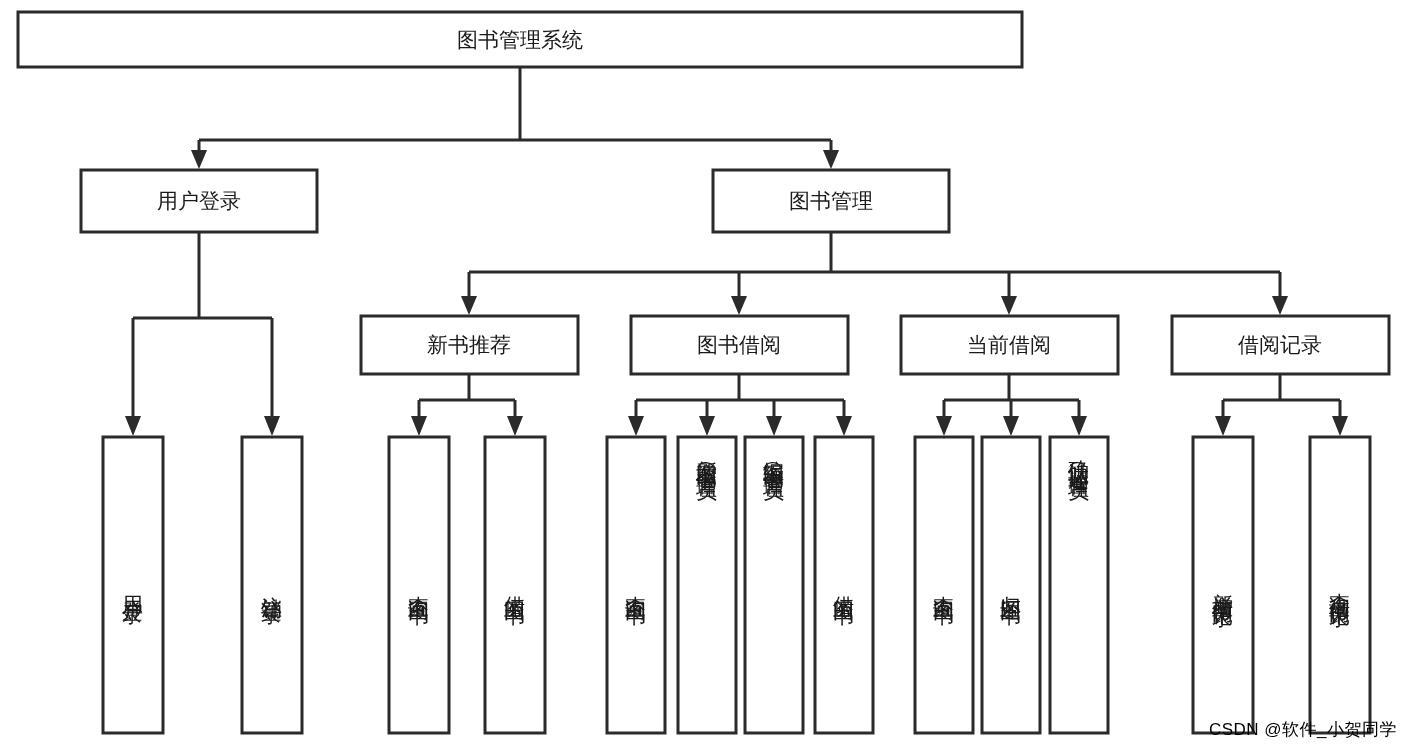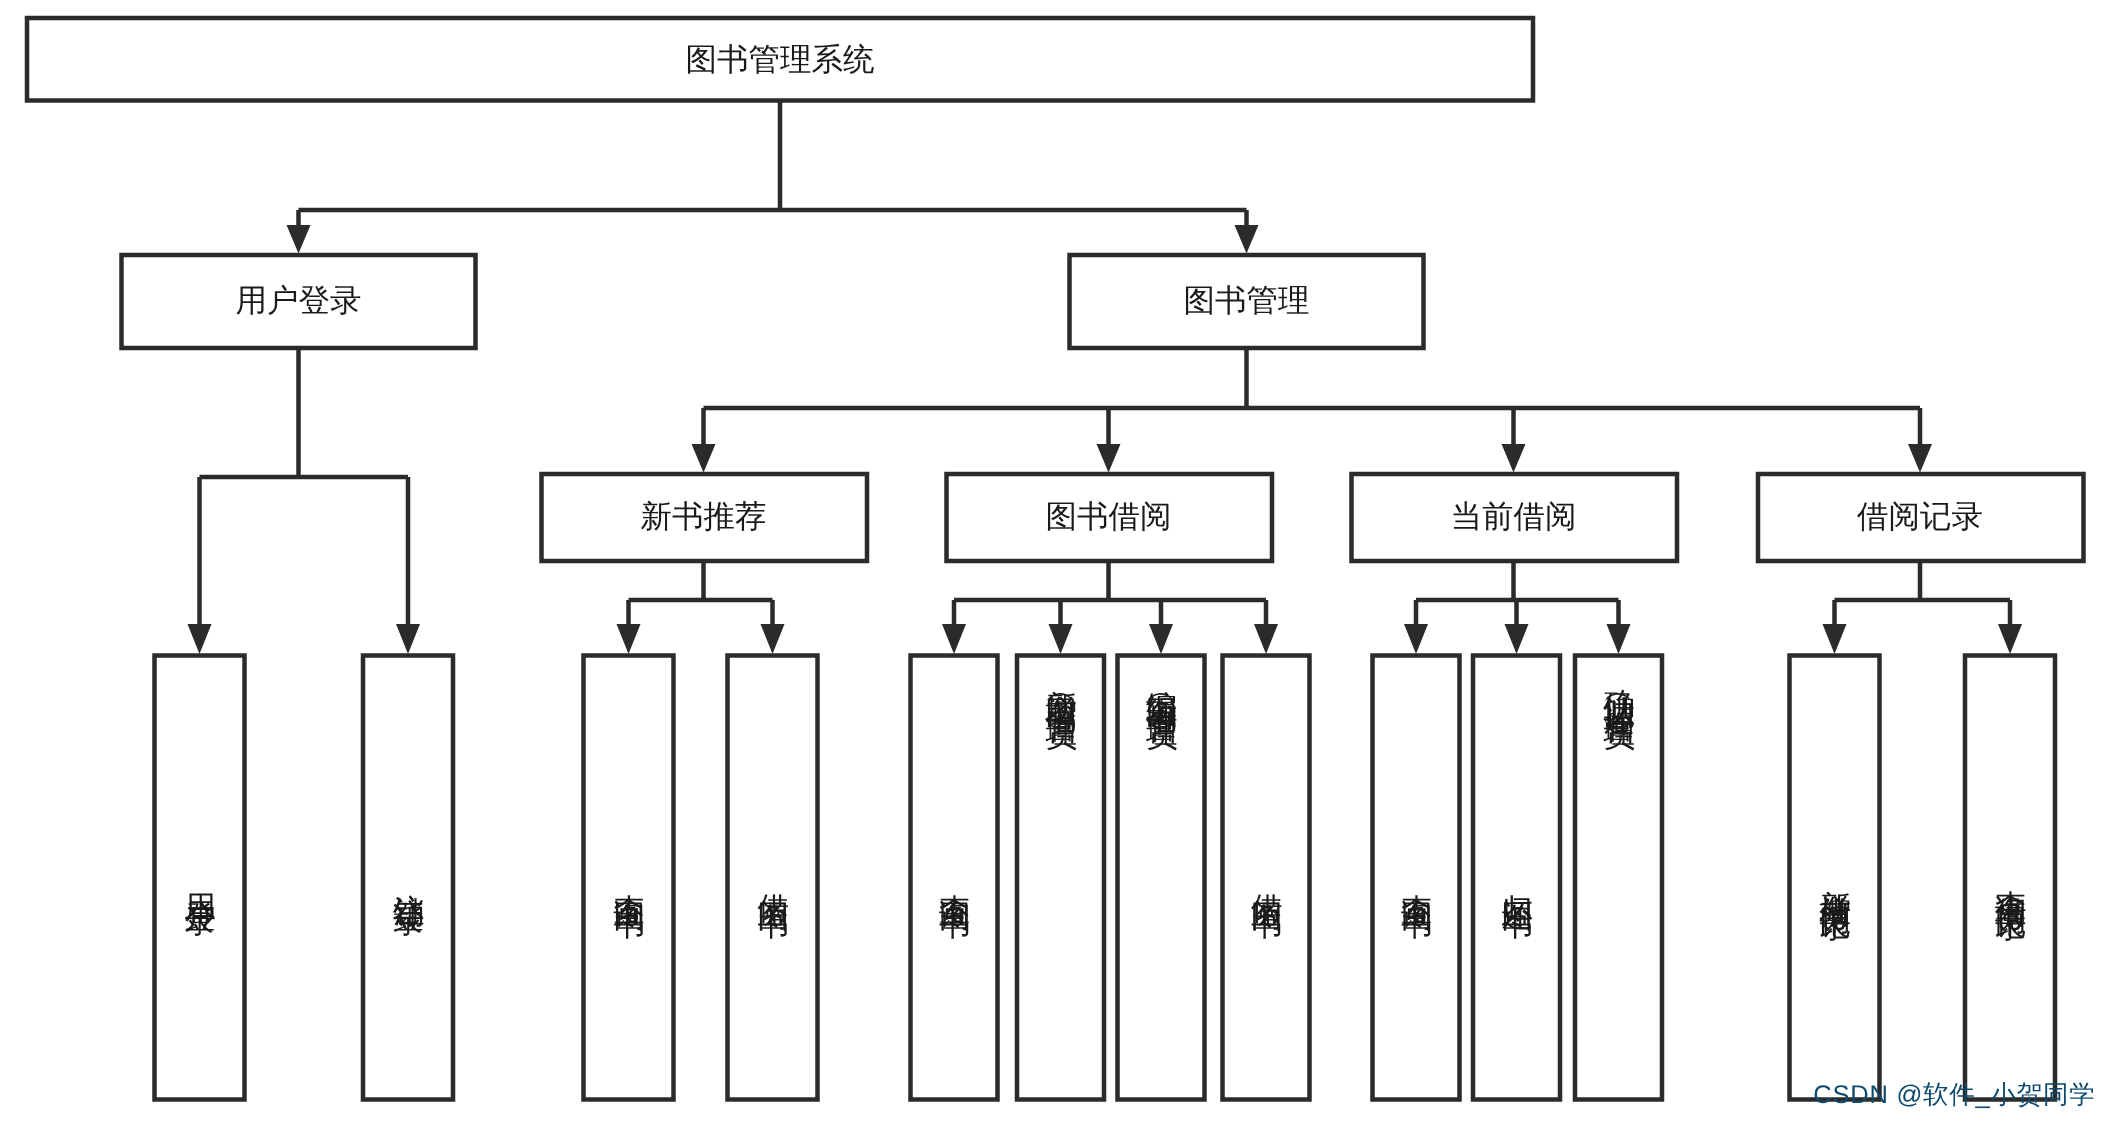--- a/index.html
+++ b/index.html
@@ -63,21 +63,21 @@
     line-height: 1;
     color: #1a1a1a;
     font-family: "Liberation Sans", "DejaVu Sans", sans-serif;
     white-space: nowrap;
   }
   .watermark {
     position: absolute;
     right: 8px;
     bottom: 6px;
     font-size: 17px;
-    color: #0c4a6e;
+    color: #000000;
     font-family: "Liberation Sans", "DejaVu Sans", sans-serif;
     letter-spacing: 0.5px;
     pointer-events: none;
   }
 </style>
 </head>
 <body>
 
 <div id="diagram-root">
 

